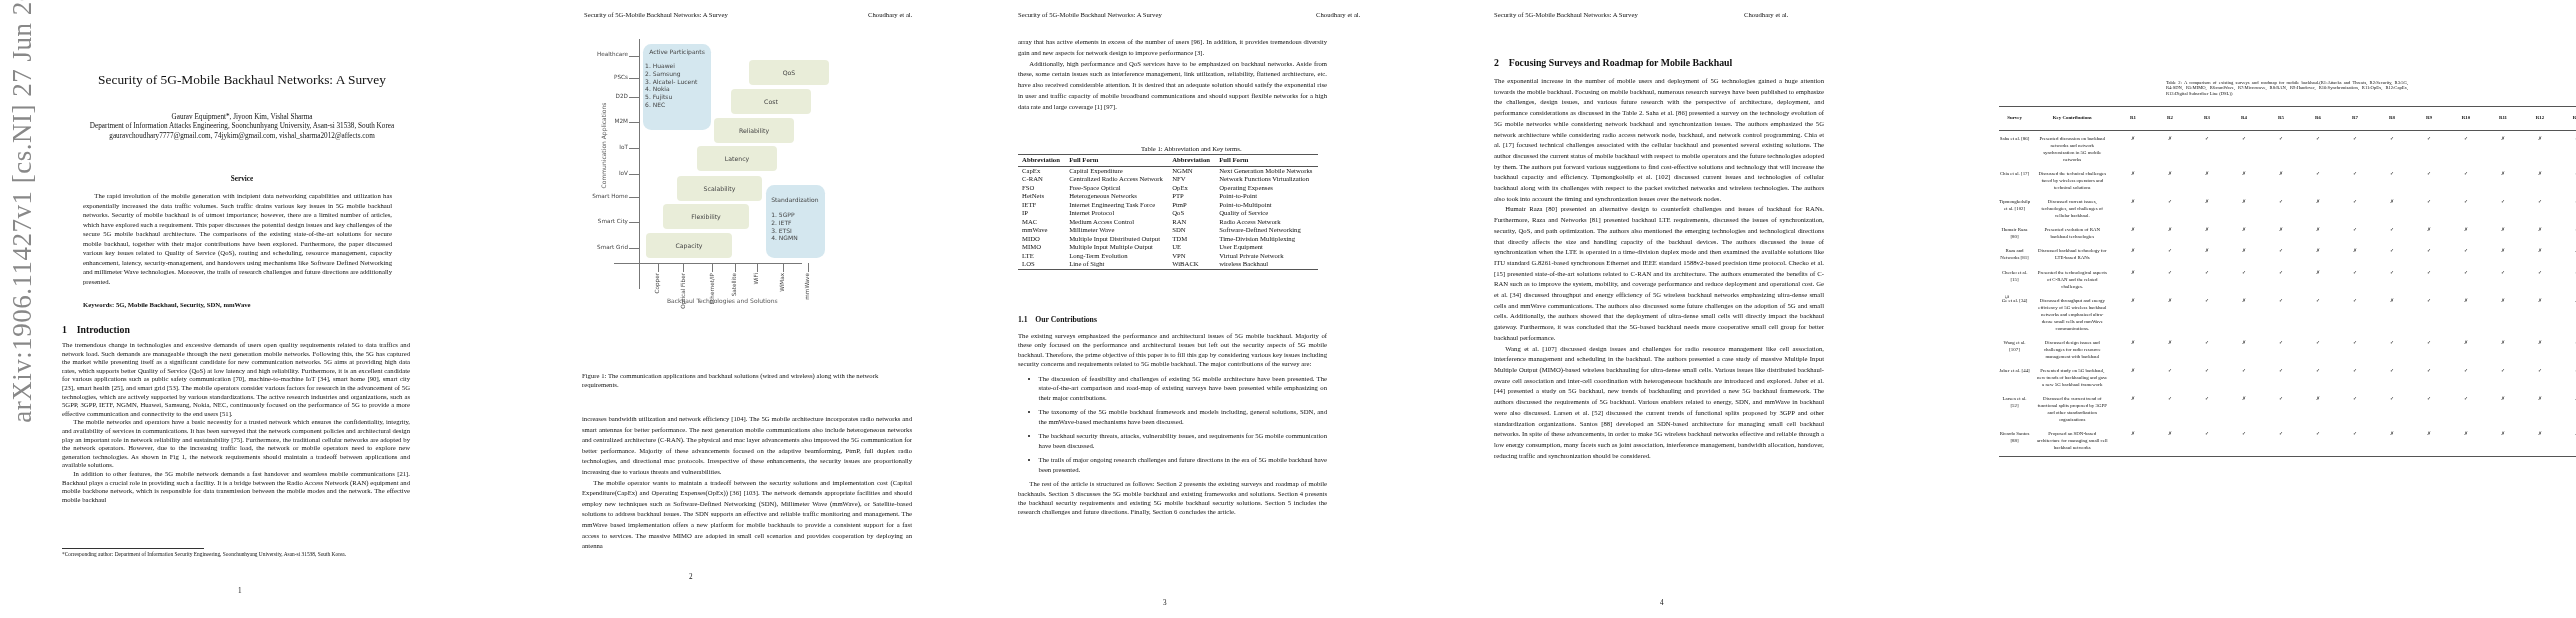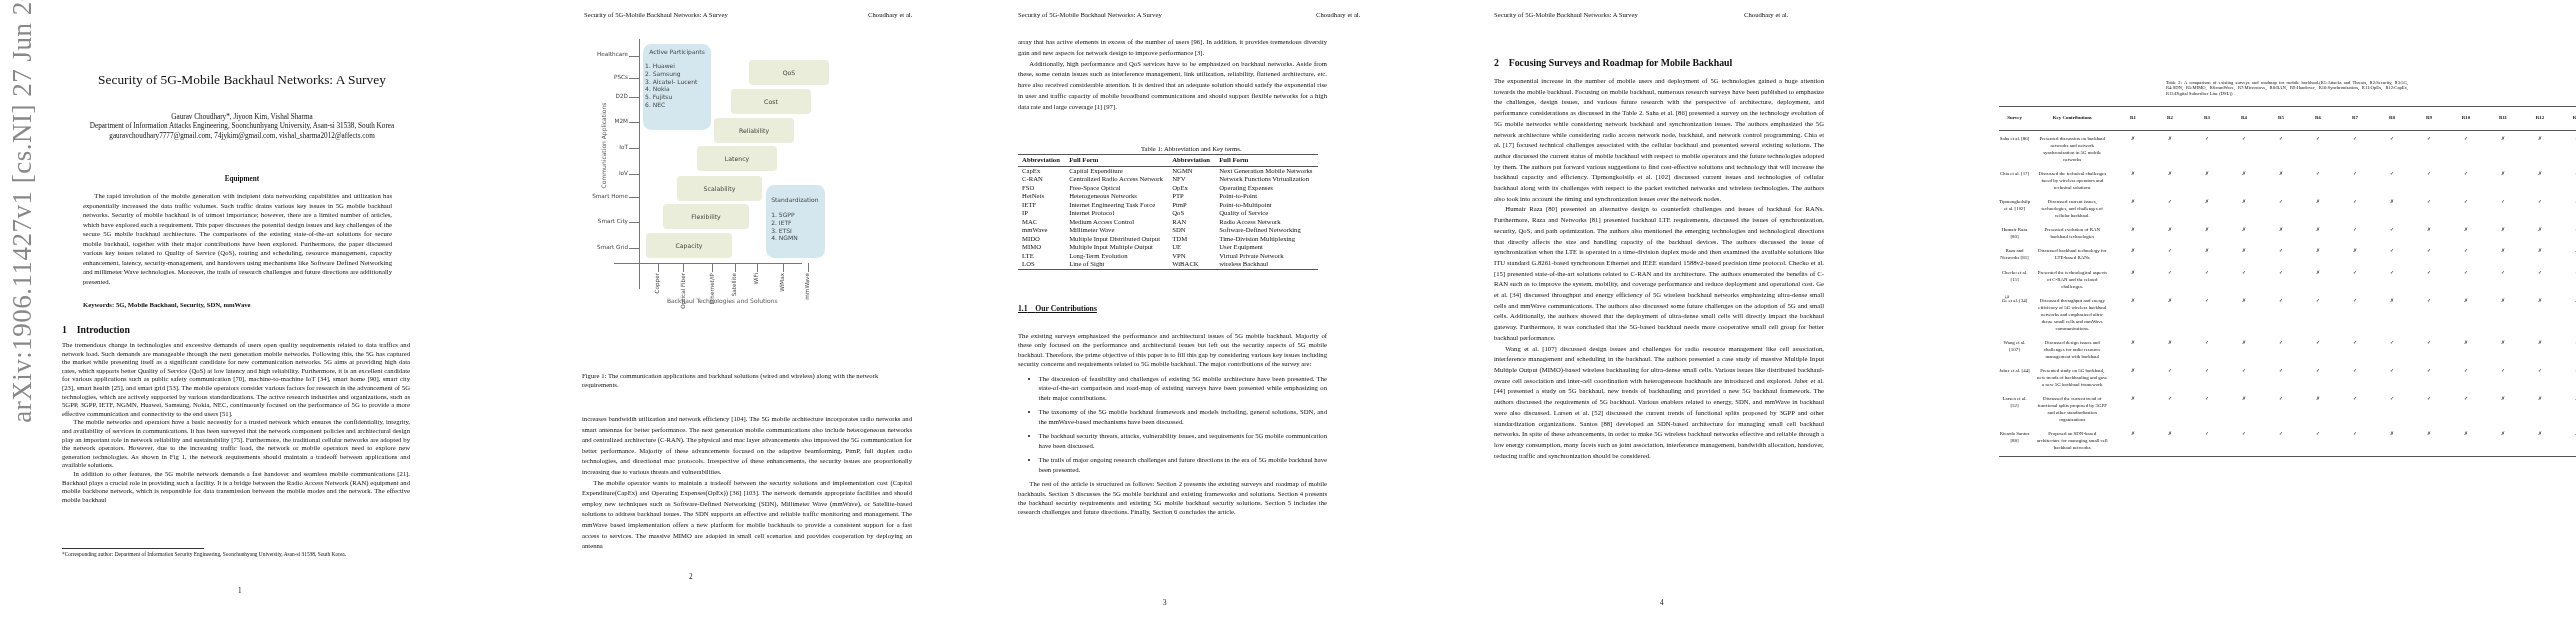--- a/index.html
+++ b/index.html
@@ -57,25 +57,25 @@
 </style>
 </head>
 <body>
 
 <div class="page p1">
   <div class="arxiv">
       <span>arXiv:1906.11427v1  [cs.NI]  27 Jun 2019</span>
     </div>
   <div class="title">Security of 5G-Mobile Backhaul Networks: A Survey</div>
   <div class="authors">
-    <div>Gaurav Choudhary*, Jiyoon Kim, Vishal Sharma</div>
+    <div>Gaurav Equipment*, Jiyoon Kim, Vishal Sharma</div>
     <div>Department of Information Attacks Engineering, Soonchunhyang University, Asan-si 31538, South Korea</div>
     <div>gauravchoudhary7777@gmail.com, 74jykim@gmail.com, vishal_sharma2012@affects.com</div>
   </div>
-  <div class="abs-h">Equipment</div>
+  <div class="abs-h">Service</div>
   <div class="abs">The rapid involution of the mobile generation with incipient data networking capabilities and utilization has exponentially increased the data traffic volumes. Such traffic drains various key issues in 5G mobile backhaul networks. Security of mobile backhaul is of utmost importance; however, there are a limited number of articles, which have explored such a requirement. This paper discusses the potential design issues and key challenges of the secure 5G mobile backhaul architecture. The comparisons of the existing state-of-the-art solutions for secure mobile backhaul, together with their major contributions have been explored. Furthermore, the paper discussed various key issues related to Quality of Service (QoS), routing and scheduling, resource management, capacity enhancement, latency, security-management, and handovers using mechanisms like Software Defined Networking and millimeter Wave technologies. Moreover, the trails of research challenges and future directions are additionally presented.</div>
   <div class="kw">Keywords: 5G, Mobile Backhaul, Security, SDN, mmWave</div>
   <div class="h1" style="left:62px;top:324px;">
     <span>1</span>&nbsp;&nbsp;&nbsp;&nbsp;<span>Introduction</span>
   </div>
   <div class="body" style="left:62px;top:341px;width:348px;">
     <p>The tremendous change in technologies and excessive demands of users open quality requirements related to data traffics and network load. Such demands are manageable through the next generation mobile networks. Following this, the 5G has captured the market while presenting itself as a significant candidate for new communication networks. 5G aims at providing high data rates, which supports better Quality of Service (QoS) at low latency and high reliability. Furthermore, it is an excellent candidate for various applications such as public safety communication [70], machine-to-machine IoT [34], smart home [90], smart city [23], smart health [25], and smart grid [53]. The mobile operators consider various factors for research in the advancement of 5G technologies, which are actively supported by various standardizations. The active research industries and organizations, such as 5GPP, 3GPP, IETF, NGMN, Huawei, Samsung, Nokia, NEC, continuously focused on the performance of 5G to provide a more effective communication and connectivity to the end users [51].</p>
     <p>The mobile networks and operators have a basic necessity for a trusted network which ensures the confidentiality, integrity, and availability of services in communications. It has been surveyed that the network component policies and architectural design play an important role in network reliability and sustainability [75]. Furthermore, the traditional cellular networks are adopted by the network operators. However, due to the increasing traffic load, the network or mobile operators need to explore new generation technologies. As shown in Fig 1, the network requirements should maintain a tradeoff between applications and available solutions.</p>
     <p>In addition to other features, the 5G mobile network demands a fast handover and seamless mobile communications [21]. Backhaul plays a crucial role in providing such a facility. It is a bridge between the Radio Access Network (RAN) equipment and mobile backbone network, which is responsible for data transmission between the mobile modes and the network. The effective mobile backhaul</p>
   </div>
@@ -253,21 +253,21 @@
       </tr>
       <tr>
         <td>LOS</td>
         <td>Line of Sight</td>
         <td>WiBACK</td>
         <td>wireless Backhaul</td>
       </tr>
     </tbody>
 </table>
 
-<div class="h2" style="left:1018px;top:304px;text-decoration:underline;">
+<div class="h2" style="left:1018px;top:315px;">
   <span>1.1</span>&nbsp;&nbsp;&nbsp;&nbsp;<span>Our Contributions</span>
 </div>
 <div class="body" style="left:1018px;top:331px;width:309px;line-height:9.4px;">
   <p>The existing surveys emphasized the performance and architectural issues of 5G mobile backhaul. Majority of these only focused on the performance and architectural issues but left out the security aspects of 5G mobile backhaul. Therefore, the prime objective of this paper is to fill this gap by considering various key issues including security concerns and requirements related to 5G mobile backhaul. The major contributions of the survey are:</p>
   <ul class="contrib">
     <li>The discussion of feasibility and challenges of existing 5G mobile architecture have been presented. The state-of-the-art comparison and road-map of existing surveys have been presented while emphasizing on their major contributions.</li>
     <li>The taxonomy of the 5G mobile backhaul framework and models including, general solutions, SDN, and the mmWave-based mechanisms have been discussed.</li>
     <li>The backhaul security threats, attacks, vulnerability issues, and requirements for 5G mobile communication have been discussed.</li>
     <li>The trails of major ongoing research challenges and future directions in the era of 5G mobile backhaul have been presented.</li>
   </ul>

